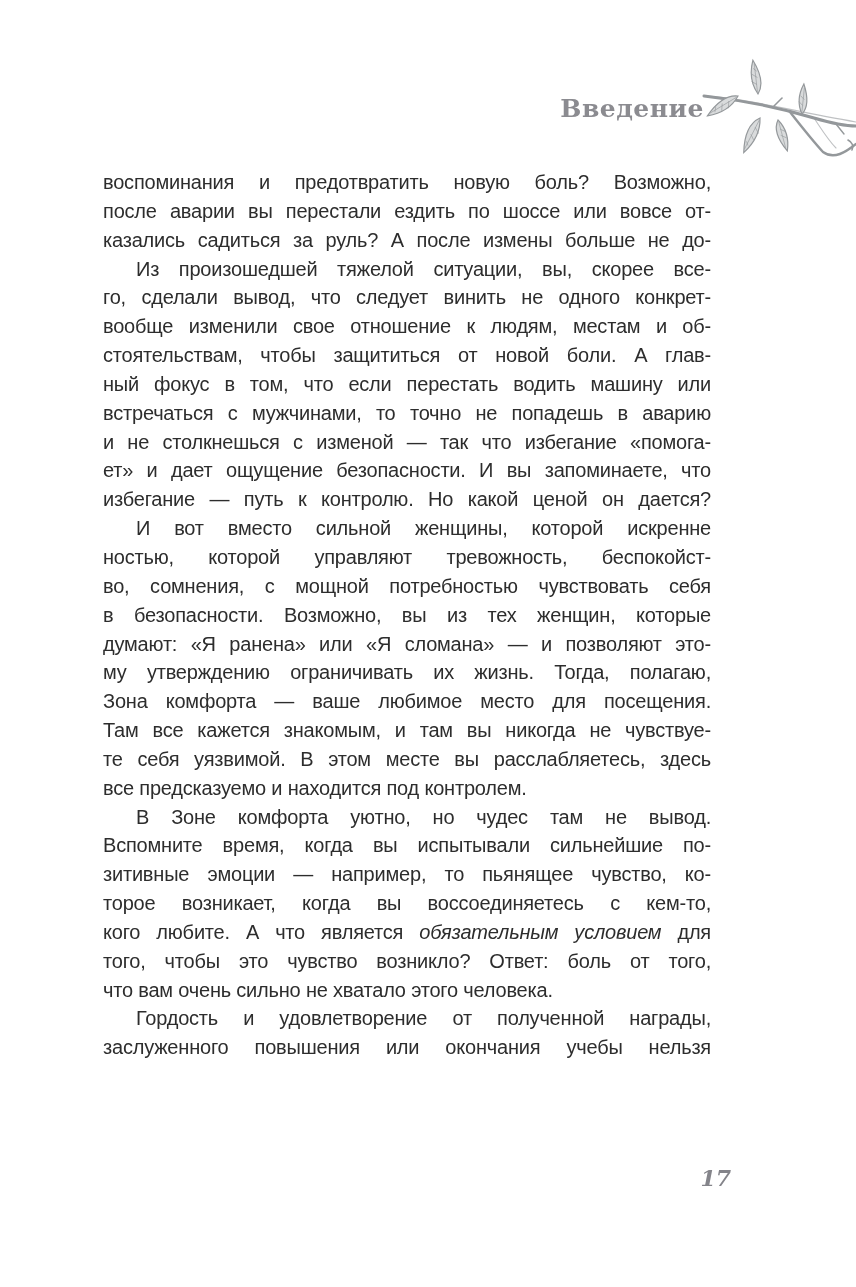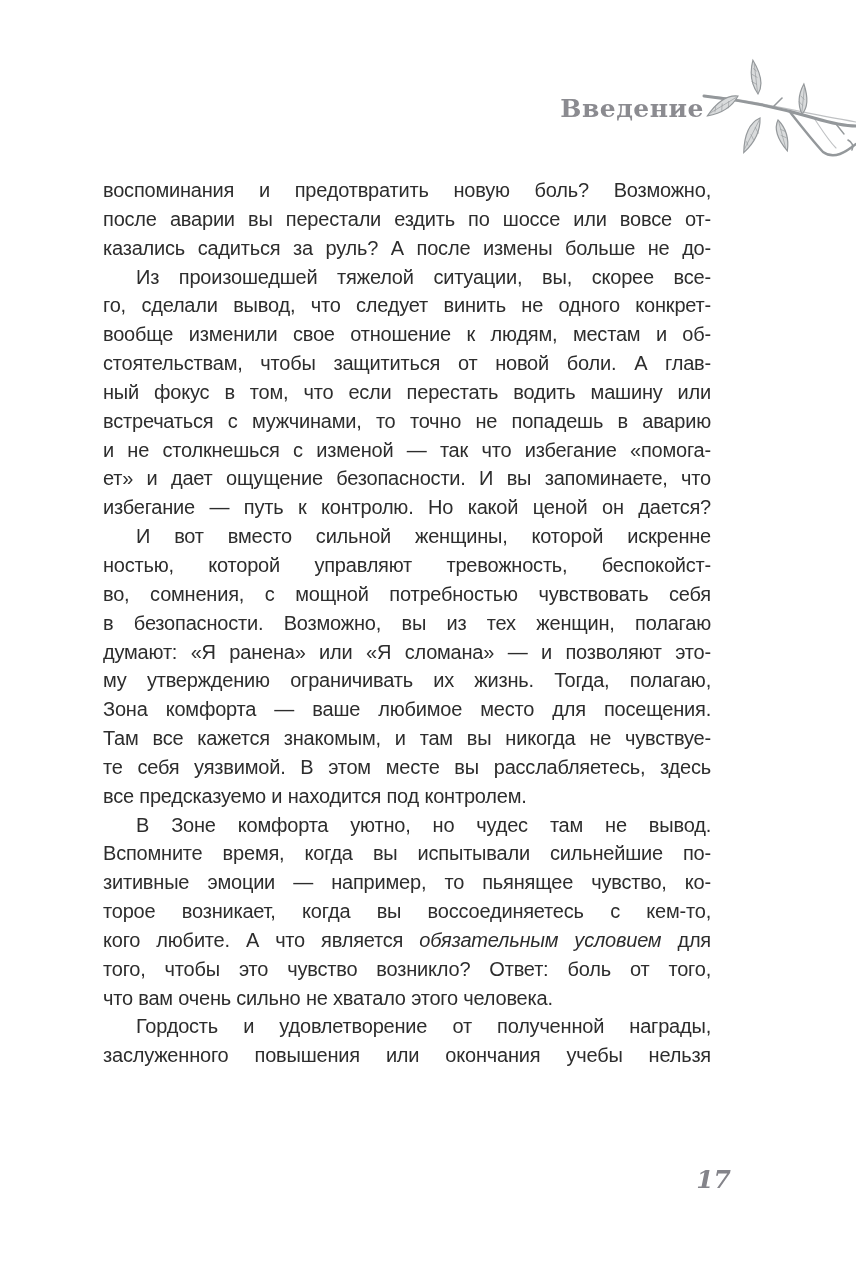--- a/index.html
+++ b/index.html
@@ -24,21 +24,21 @@
   }
   .chapter-title{
     position:absolute;top:94px;right:152px;
     font-family:"DejaVu Serif", serif;
     font-weight:bold;
     font-size:25px;
     letter-spacing:0.5px;
     color:var(--heading-color);
   }
   .text-block{
-    position:absolute;left:103px;top:176px;width:608px;
+    position:absolute;left:103px;top:168px;width:608px;
     color:var(--body-color);
     font-size:20px;
     letter-spacing:-0.2px;
   }
   .line{
     height:28.85px;
     line-height:28.85px;
     text-align:left;
     overflow:visible;
   }
@@ -49,21 +49,21 @@
   .line.indent{
     padding-left:33px;
   }
   .line em{font-style:italic;}
   .page-number{
     position:absolute;left:103px;top:1165px;width:628px;
     text-align:right;
     font-family:"DejaVu Serif", serif;
     font-style:italic;
     font-weight:bold;
-    font-size:25px;
+    font-size:22px;
     color:var(--pagenum-color);
   }
   .leaf{fill:#d9dbdc;stroke:var(--illus-color);stroke-width:1.2;}
   .vein{stroke:var(--illus-color);stroke-width:0.7;fill:none;opacity:0.85;}
   .stem{stroke:var(--illus-color);fill:none;stroke-linecap:round;}
 </style>
 </head>
 <body>
 
 <div class="page">
@@ -123,21 +123,21 @@
       <div class="line justify">вообще изменили свое отношение к людям, местам и об-</div>
       <div class="line justify">стоятельствам, чтобы защититься от новой боли. А глав-</div>
       <div class="line justify">ный фокус в том, что если перестать водить машину или</div>
       <div class="line justify">встречаться с мужчинами, то точно не попадешь в аварию</div>
       <div class="line justify">и не столкнешься с изменой — так что избегание «помога-</div>
       <div class="line justify">ет» и дает ощущение безопасности. И вы запоминаете, что</div>
       <div class="line justify">избегание — путь к контролю. Но какой ценой он дается?</div>
       <div class="line justify indent">И вот вместо сильной женщины, которой искренне</div>
       <div class="line justify">ностью, которой управляют тревожность, беспокойст-</div>
       <div class="line justify">во, сомнения, с мощной потребностью чувствовать себя</div>
-      <div class="line justify">в безопасности. Возможно, вы из тех женщин, полагаю</div>
+      <div class="line justify">в безопасности. Возможно, вы из тех женщин, которые</div>
       <div class="line justify">думают: «Я ранена» или «Я сломана» — и позволяют это-</div>
       <div class="line justify">му утверждению ограничивать их жизнь. Тогда, полагаю,</div>
       <div class="line justify">Зона комфорта — ваше любимое место для посещения.</div>
       <div class="line justify">Там все кажется знакомым, и там вы никогда не чувствуе-</div>
       <div class="line justify">те себя уязвимой. В этом месте вы расслабляетесь, здесь</div>
       <div class="line">все предсказуемо и находится под контролем.</div>
       <div class="line justify indent">В Зоне комфорта уютно, но чудес там не вывод.</div>
       <div class="line justify">Вспомните время, когда вы испытывали сильнейшие по-</div>
       <div class="line justify">зитивные эмоции — например, то пьянящее чувство, ко-</div>
       <div class="line justify">торое возникает, когда вы воссоединяетесь с кем-то,</div>

